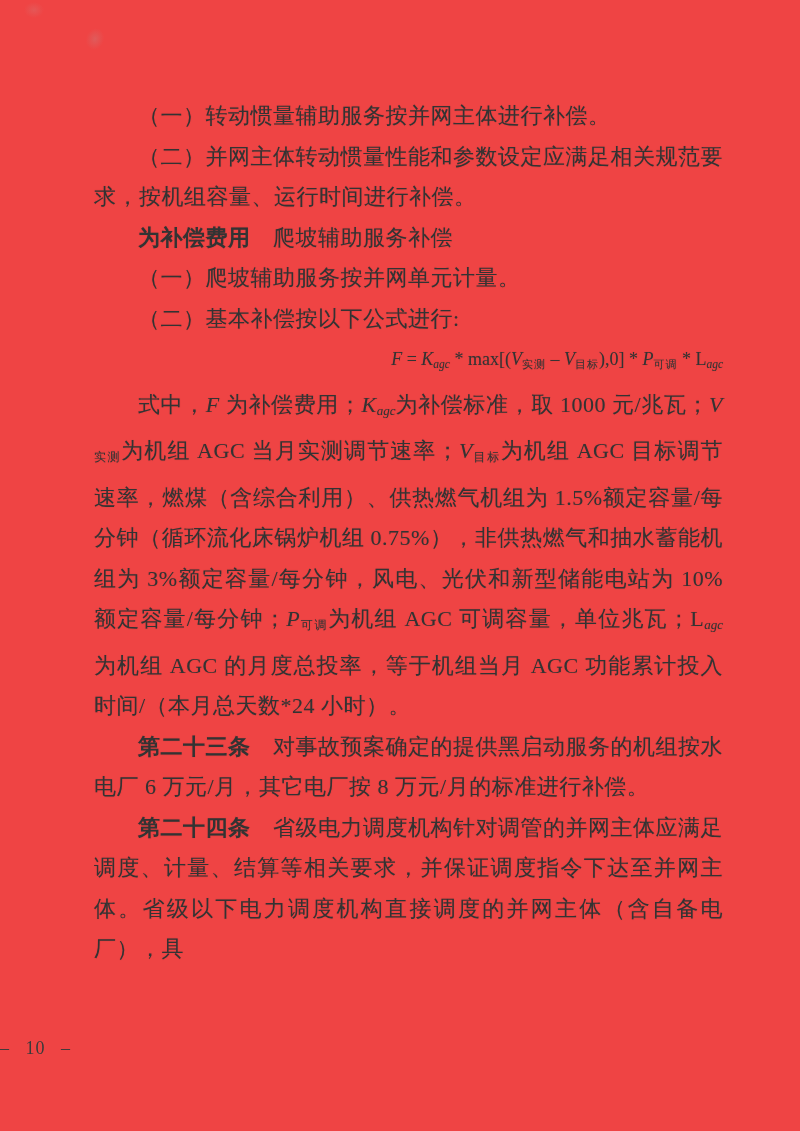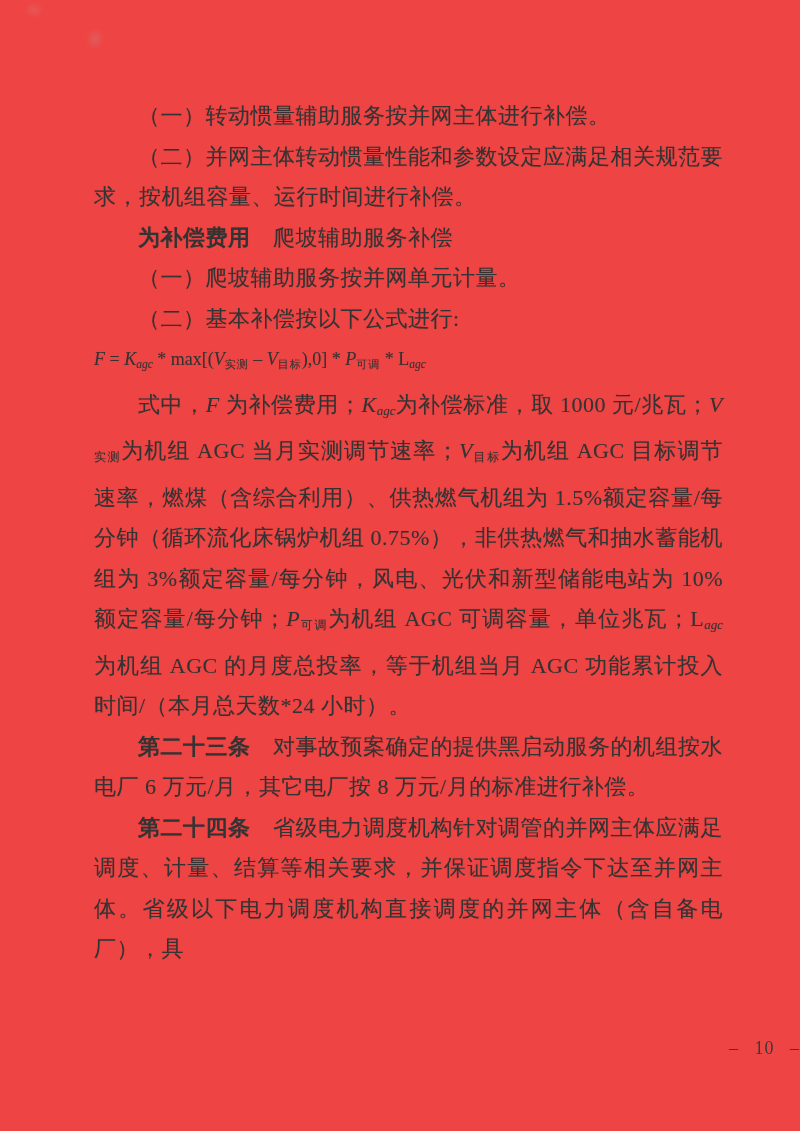--- a/index.html
+++ b/index.html
@@ -34,29 +34,29 @@
   .s-sub { font-size:12px; letter-spacing:1px; vertical-align:-3px; }
   .s-ls  { font-size:13px; font-style:italic; vertical-align:-3px; letter-spacing:0; }
 
   
   .blk.formula1 { text-align:center; text-indent:0; }
   .s-f1  { font-size:28px; letter-spacing:0; margin-left:7px; }
   .formula1 .s-f1:first-child { margin-left:0; }
   .s-f1s { font-size:13px; letter-spacing:2px; vertical-align:-4px; margin-left:4px; }
 
   
-  .blk.formula2 { text-align:left; text-indent:0; font-size:18px; letter-spacing:0; }
+  .blk.formula2 { text-align:right; text-indent:0; font-size:18px; letter-spacing:0; }
   .s-m   { }
   .s-mi  { font-style:italic; }
   .s-ms  { font-size:11px; vertical-align:-3px; letter-spacing:1px; }
   .s-mls { font-size:11.5px; font-style:italic; vertical-align:-3px; }
 
   .page-footer {
     position:absolute; left:0; top:1038px; width:100%;
-    text-align:right; font-size:18px; color:#3a3a3a;
+    text-align:left; font-size:18px; color:#3a3a3a;
     letter-spacing:1px; word-spacing:10px;
   }
 </style>
 </head>
 <body>
 
 <div class="page">
   <div class="artifact a1"></div>
   <div class="artifact a2"></div>
 

